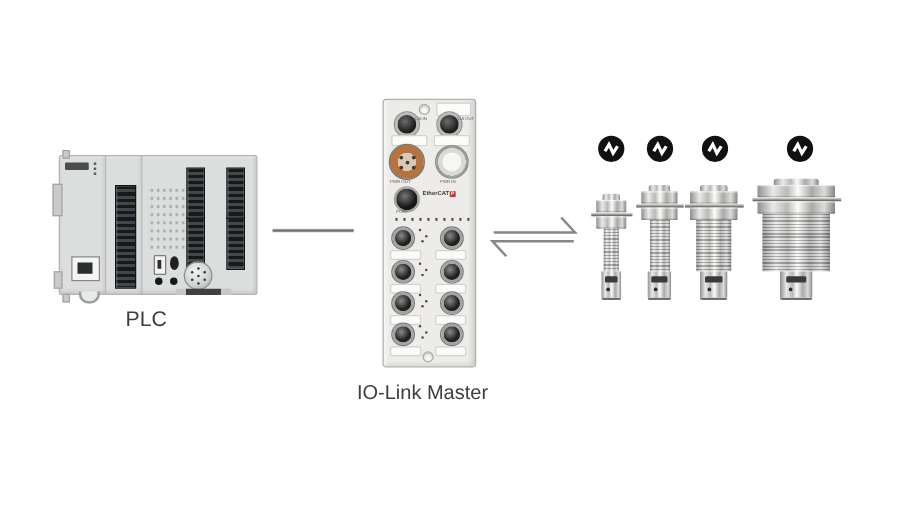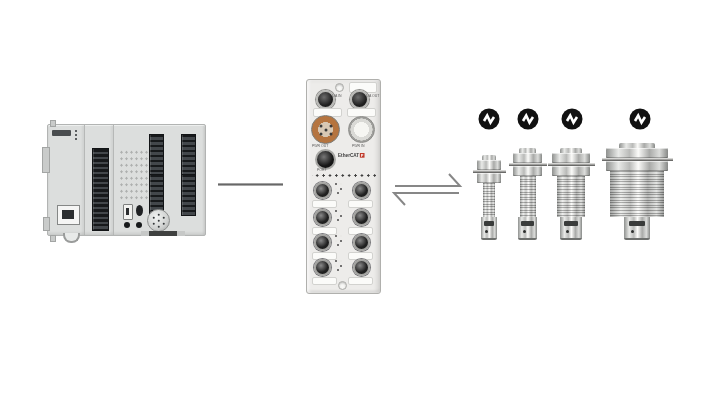--- a/index.html
+++ b/index.html
@@ -100,20 +100,21 @@
         </div>
       <div class="oval"></div>
       <div class="rdot" style="left:11px;top:97px;"></div>
       <div class="rdot" style="left:23px;top:97px;"></div>
       <div class="din">
           <div class="din-pins"></div>
         </div>
       <div class="plc-bar"></div>
     </div>
   </div>
+  <div class="node-label" style="left:85px;top:246px;width:64px;font-size:17px;">PLC</div>
 
   <div class="link-line"></div>
 
   <div class="master">
     <div class="hole" style="left:28px;top:3px;width:7px;height:7px;"></div>
     <div class="m-label" style="right:3px;top:2px;width:26px;height:9px;"></div>
     <div class="m8" style="left:9px;top:10px;"></div>
     <div class="m8" style="left:43px;top:10px;"></div>
     <div class="tiny" style="left:25px;top:14px;">L/A IN</div>
     <div class="tiny" style="left:59px;top:14px;">L/A OUT</div>
@@ -158,20 +159,21 @@
         <div class="io-port" style="left:6.5px;top:178.5px;"></div>
         <div class="io-port" style="left:45.5px;top:178.5px;"></div>
         <div class="io-led" style="left:28px;top:180px;">
           <i></i>
         </div>
         <div class="m-label" style="left:5px;top:197px;width:23px;height:6px;"></div>
         <div class="m-label" style="left:41px;top:197px;width:23px;height:6px;"></div>
       </div>
     <div class="hole" style="left:31px;top:201px;width:7px;height:7px;"></div>
   </div>
+  <div class="node-label" style="left:268px;top:306px;width:140px;font-size:16px;">IO-Link Master</div>
 
   <svg class="eq-arrows" width="78" height="44" viewBox="0 0 78 44">
     <polyline points="59,6 70,18 5,18" fill="none" stroke="#878787" stroke-width="2"></polyline>
     <polyline points="69,25 4,25 15,37" fill="none" stroke="#878787" stroke-width="2"></polyline>
   </svg>
 
   <div id="sensor-field">
       <div class="badge" style="left:478px;top:108px;"><svg width="22" height="22" viewBox="0 0 22 22">
   <circle cx="11" cy="11" r="10.5" fill="#111111"></circle>
   <polyline points="6,13 9.2,7.5 12.5,14.5 16,9" fill="none" stroke="#ffffff" stroke-width="2.6"></polyline>

